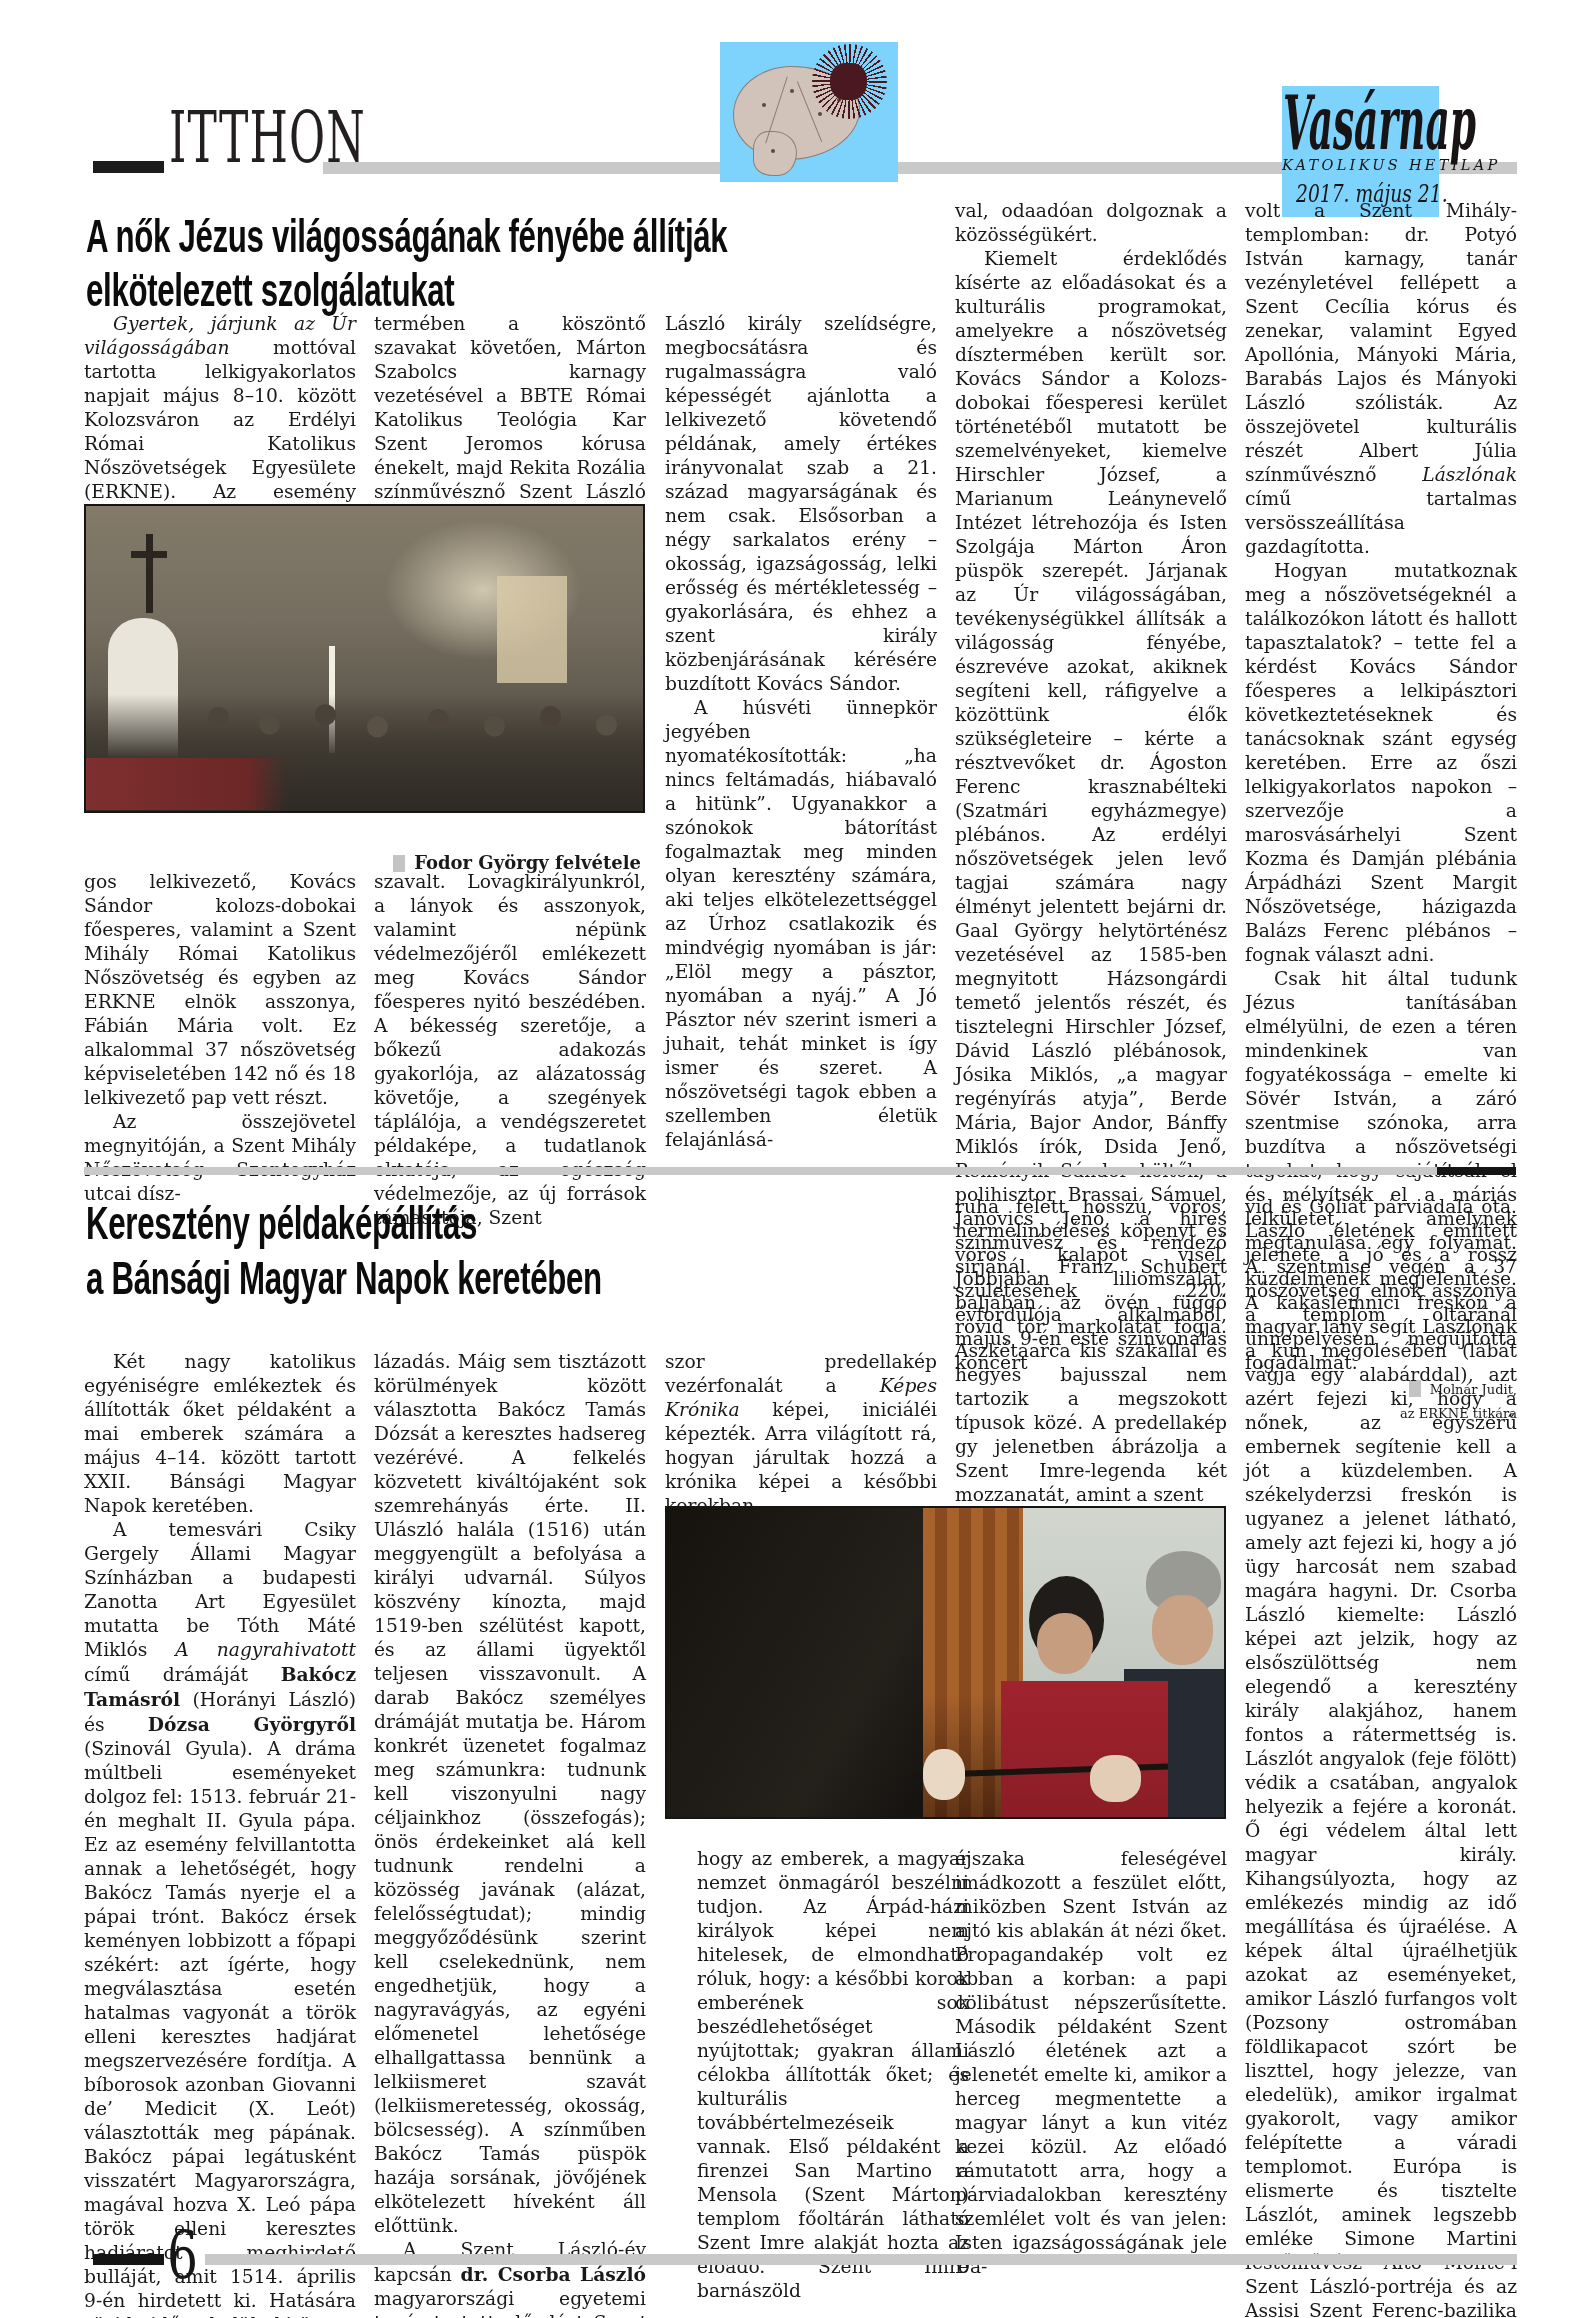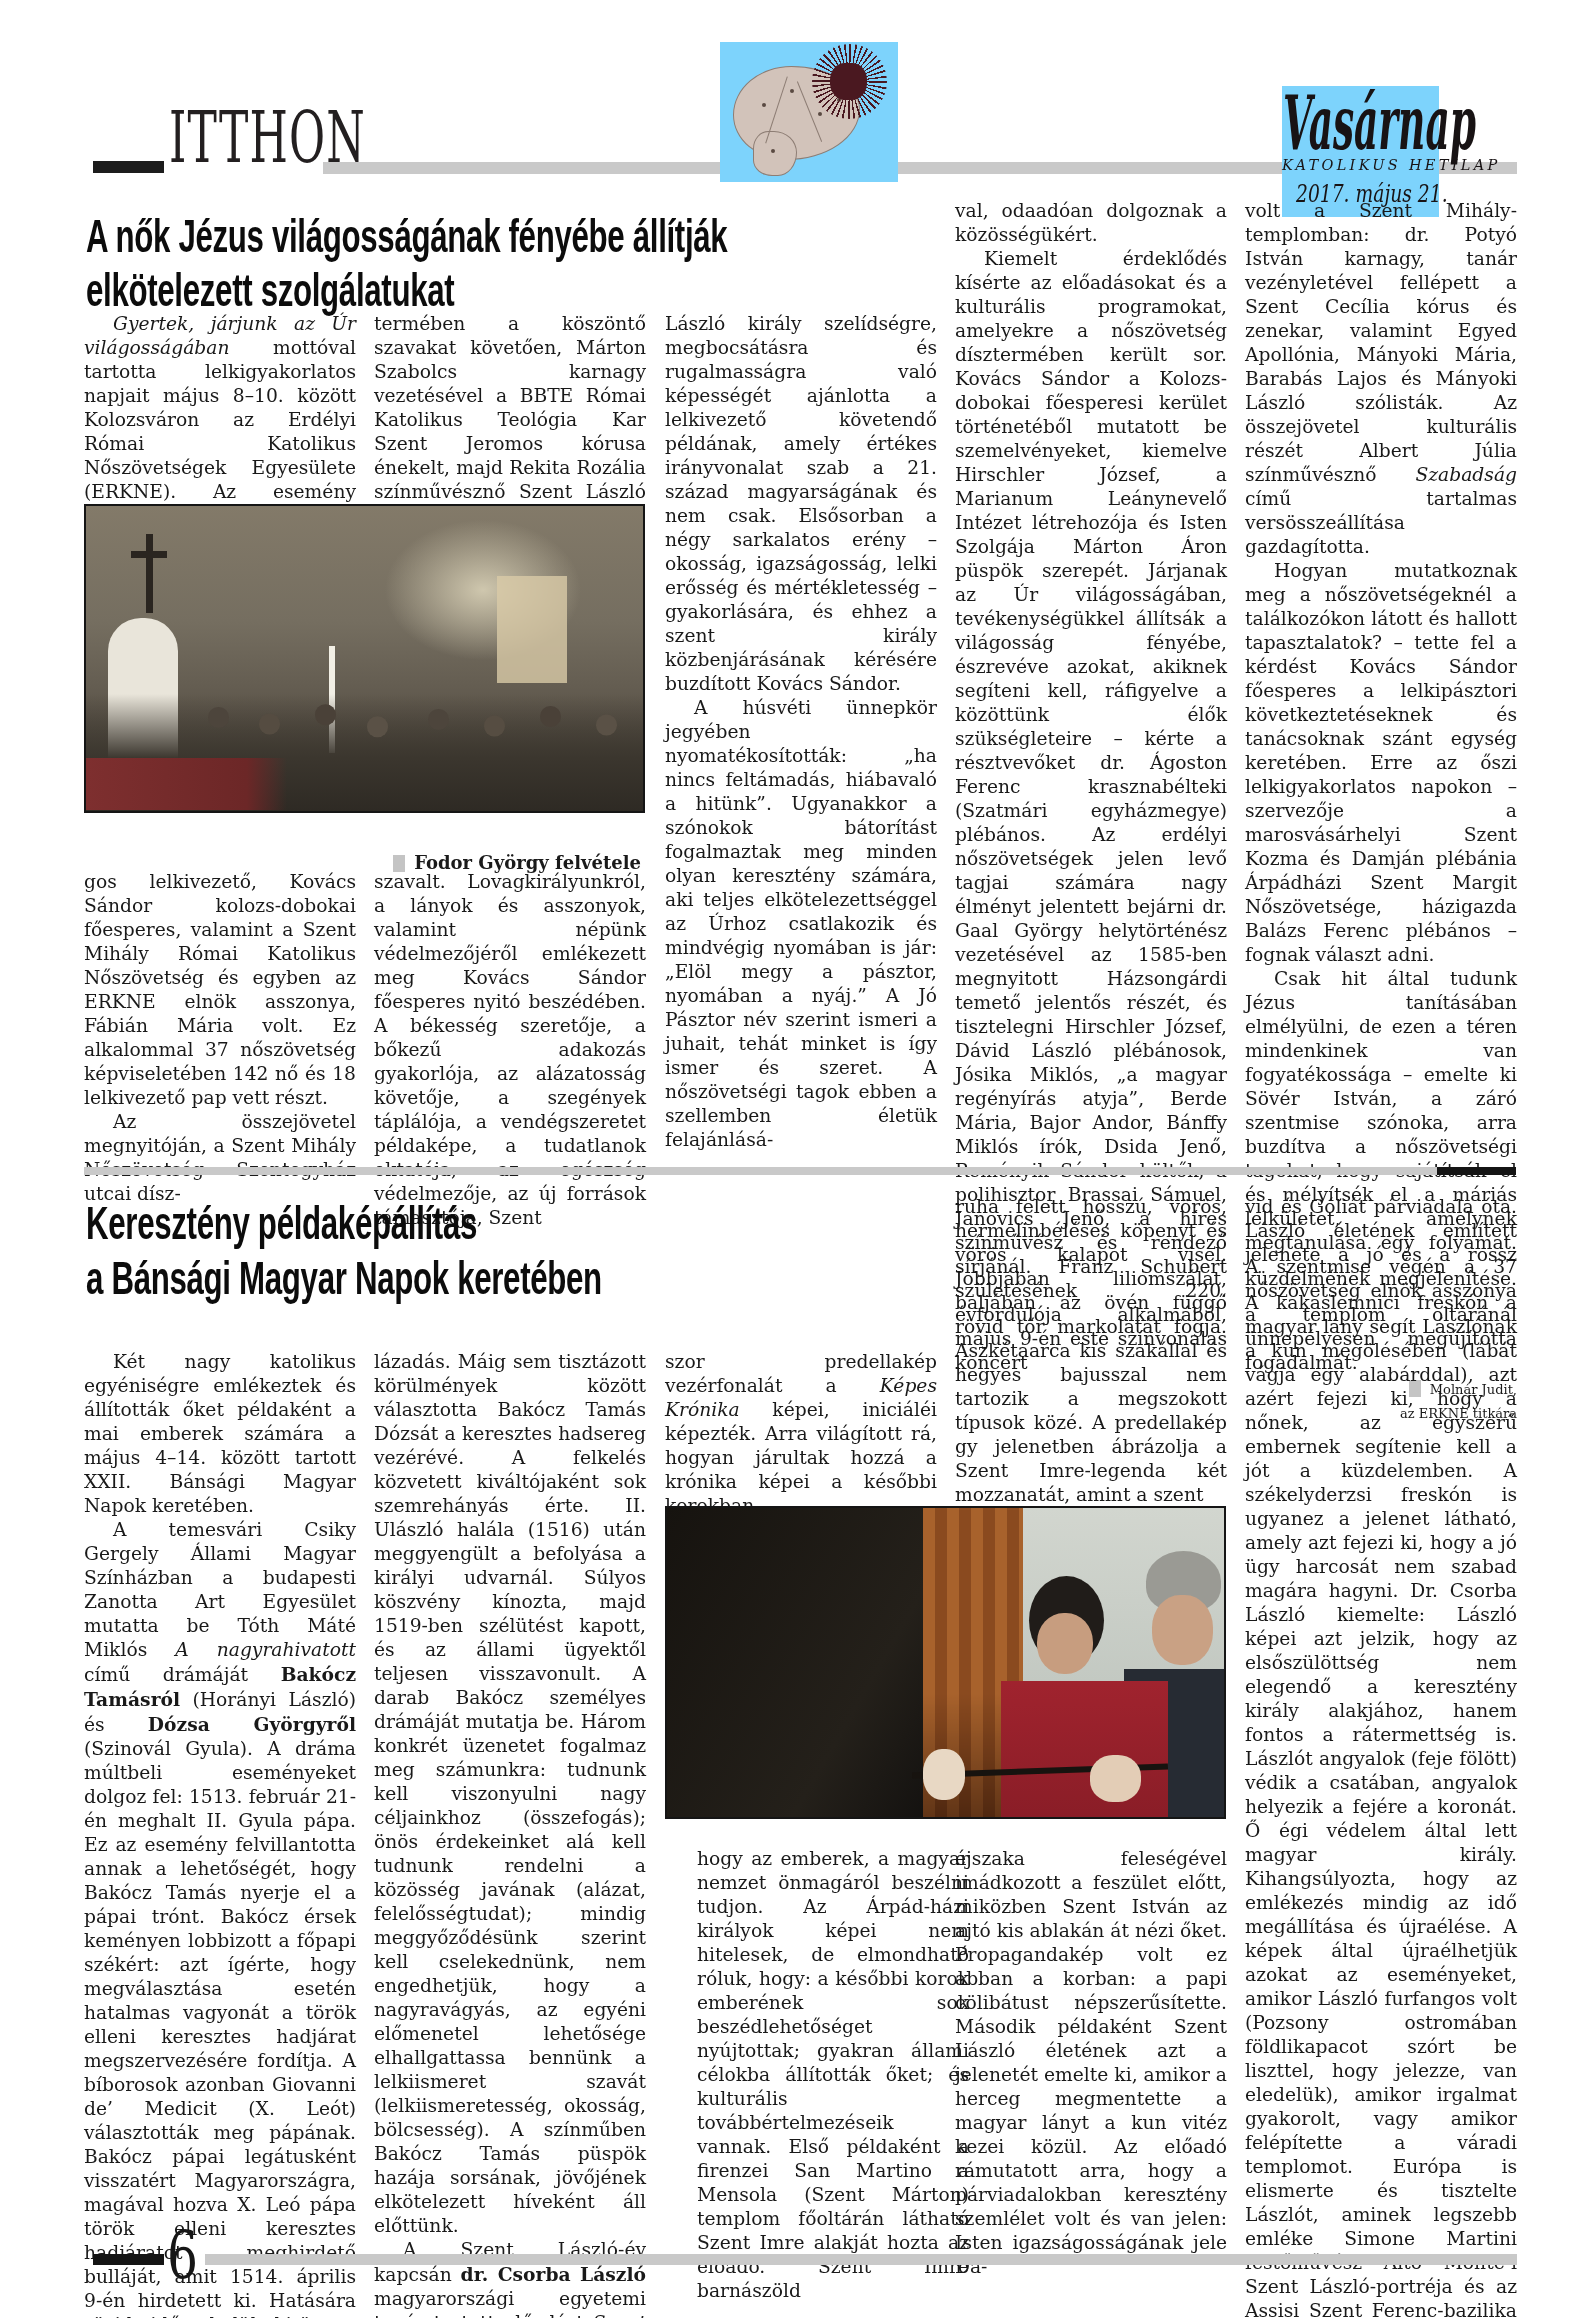--- a/index.html
+++ b/index.html
@@ -115,21 +115,21 @@
 <div class="abs col" style="left:665px;top:312px;">
     <p class="noind"><span>László király szelídségre, megbocsátásra és rugalmasságra való képességét ajánlotta a lelkivezető követendő példának, amely értékes irányvonalat szab a 21. század magyarságának és nem csak. Elsősorban a négy sarkalatos erény – okosság, igazságosság, lelki erősség és mértékletesség – gyakorlására, és ehhez a szent király közbenjárásának kérésére buzdított Kovács Sándor.</span></p>
     <p><span>A húsvéti ünnepkör jegyében nyomatékosították: „ha nincs feltámadás, hiábavaló a hitünk”. Ugyanakkor a szónokok bátorítást fogalmaztak meg minden olyan keresztény számára, aki teljes elkötelezettséggel az Úrhoz csatlakozik és mindvégig nyomában is jár: „Elöl megy a pásztor, nyomában a nyáj.” A Jó Pásztor név szerint ismeri a juhait, tehát minket is így ismer és szeret. A nőszövetségi tagok ebben a szellemben életük felajánlásá-</span></p>
   </div>
 <div class="abs col" style="left:955px;top:199px;">
     <p class="noind"><span>val, odaadóan dolgoznak a közösségükért.</span></p>
     <p><span>Kiemelt érdeklődés kísérte az előadásokat és a kulturális programokat, amelyekre a nőszövetség dísztermében került sor. Kovács Sándor a Kolozs-dobokai főesperesi kerület történetéből mutatott be szemelvényeket, kiemelve Hirschler József, a Marianum Leánynevelő Intézet létrehozója és Isten Szolgája Márton Áron püspök szerepét. Járjanak az Úr világosságában, tevékenységükkel állítsák a világosság fényébe, észrevéve azokat, akiknek segíteni kell, ráfigyelve a közöttünk élők szükségleteire – kérte a résztvevőket dr. Ágoston Ferenc krasznabélteki (Szatmári egyházmegye) plébános. Az erdélyi nőszövetségek jelen levő tagjai számára nagy élményt jelentett bejárni dr. Gaal György helytörténész vezetésével az 1585-ben megnyitott Házsongárdi temető jelentős részét, és tisztelegni Hirschler József, Dávid László plébánosok, Jósika Miklós, „a magyar regényírás atyja”, Berde Mária, Bajor Andor, Bánffy Miklós írók, Dsida Jenő, Reményik Sándor költők, a polihisztor Brassai Sámuel, Janovics Jenő, a híres színművész és rendező sírjánál. Franz Schubert születésének 220. évfordulója alkalmából, május 9-én este színvonalas koncert</span></p>
   </div>
 <div class="abs col" style="left:1245px;top:199px;">
   <div>
-      <p class="noind"><span>volt a Szent Mihály-templomban: dr. Potyó István karnagy, tanár vezényletével fellépett a Szent Cecília kórus és zenekar, valamint Egyed Apollónia, Mányoki Mária, Barabás Lajos és Mányoki László szólisták. Az összejövetel kulturális részét Albert Júlia színművésznő </span><span class="ri">Szabadság</span><span> című tartalmas versösszeállítása gazdagította.</span></p>
+      <p class="noind"><span>volt a Szent Mihály-templomban: dr. Potyó István karnagy, tanár vezényletével fellépett a Szent Cecília kórus és zenekar, valamint Egyed Apollónia, Mányoki Mária, Barabás Lajos és Mányoki László szólisták. Az összejövetel kulturális részét Albert Júlia színművésznő </span><span class="ri">Lászlónak</span><span> című tartalmas versösszeállítása gazdagította.</span></p>
       <p><span>Hogyan mutatkoznak meg a nőszövetségeknél a találkozókon látott és hallott tapasztalatok? – tette fel a kérdést Kovács Sándor főesperes a lelkipásztori következtetéseknek és tanácsoknak szánt egység keretében. Erre az őszi lelkigyakorlatos napokon – szervezője a marosvásárhelyi Szent Kozma és Damján plébánia Árpádházi Szent Margit Nőszövetsége, házigazda Balázs Ferenc plébános – fognak választ adni.</span></p>
       <p><span>Csak hit által tudunk Jézus tanításában elmélyülni, de ezen a téren mindenkinek van fogyatékossága – emelte ki Sövér István, a záró szentmise szónoka, arra buzdítva a nőszövetségi tagokat, hogy sajátítsák el és mélyítsék el a máriás lelkületet, amelynek megtanulása egy folyamat. A szentmise végén a 37 nőszövetség elnök asszonya a templom oltáránál ünnepélyesen megújította fogadalmát.</span></p>
     </div>
   <div class="sig">
     <span class="sq"></span><span>Molnár Judit,</span><br>
     <span>az ERKNE titkára</span>
   </div>
 </div>
 
 <div class="abs rule-gray" style="left:84px;top:1167px;width:1353px;"></div>

